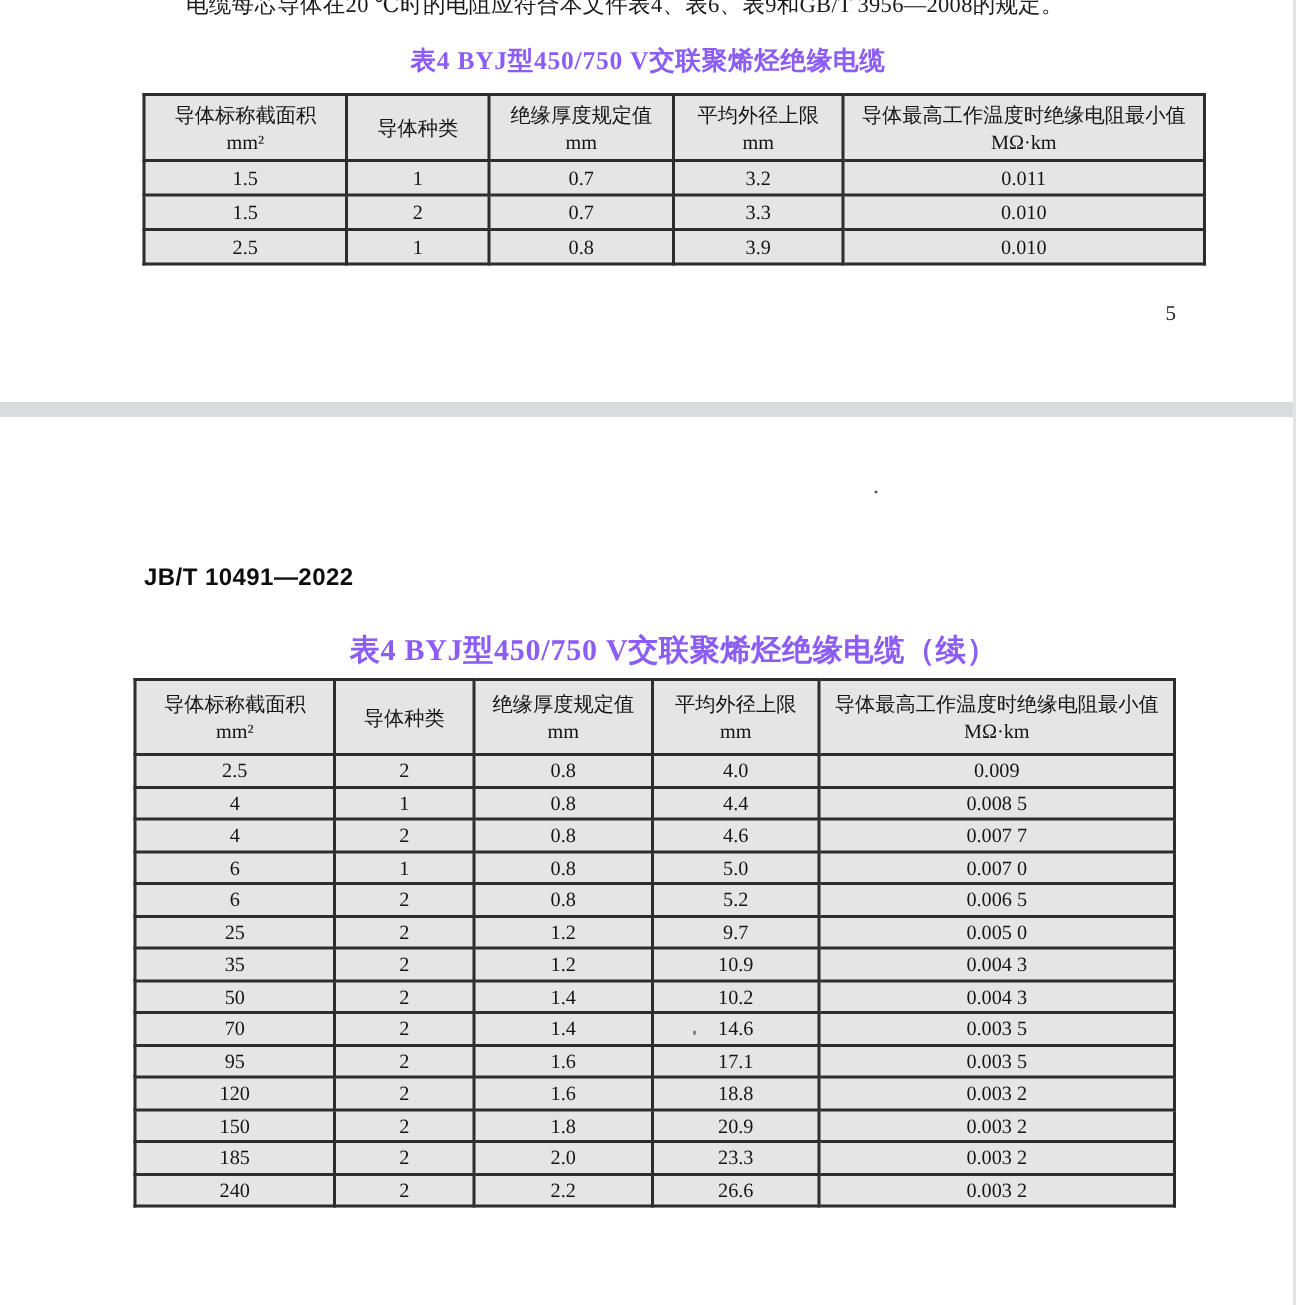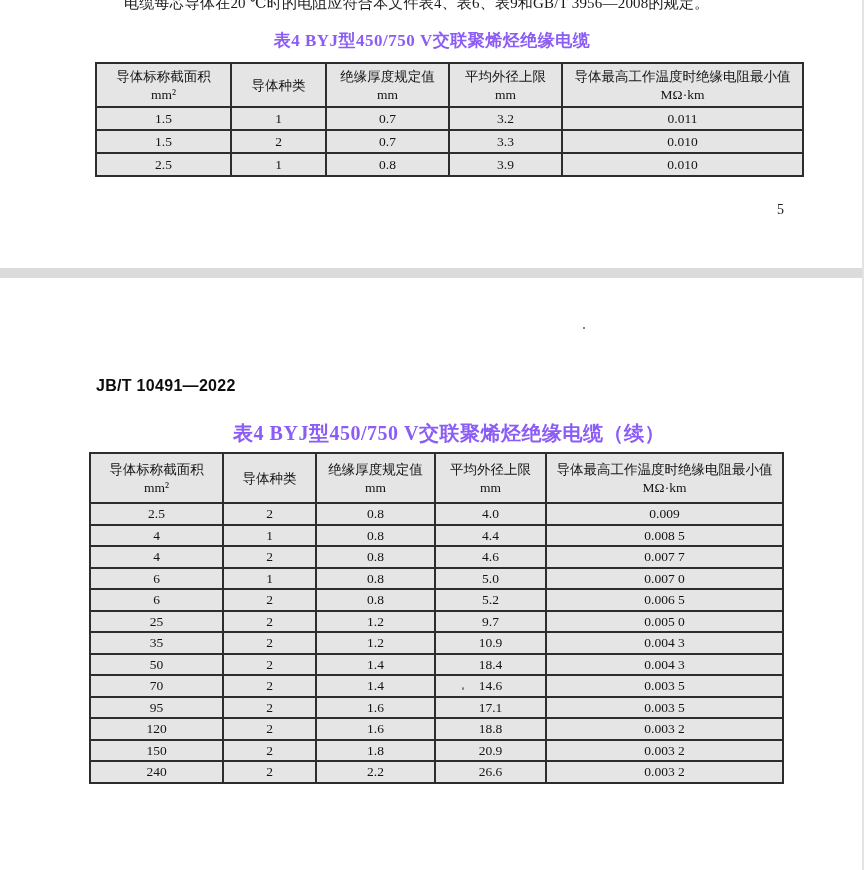--- a/index.html
+++ b/index.html
@@ -203,21 +203,21 @@
           <td>35</td>
           <td>2</td>
           <td>1.2</td>
           <td>10.9</td>
           <td>0.004 3</td>
         </tr>
         <tr>
           <td>50</td>
           <td>2</td>
           <td>1.4</td>
-          <td>18.4</td>
+          <td>10.2</td>
           <td>0.004 3</td>
         </tr>
         <tr>
           <td>70</td>
           <td>2</td>
           <td>1.4</td>
           <td>14.6</td>
           <td>0.003 5</td>
         </tr>
         <tr>
@@ -235,20 +235,27 @@
           <td>0.003 2</td>
         </tr>
         <tr>
           <td>150</td>
           <td>2</td>
           <td>1.8</td>
           <td>20.9</td>
           <td>0.003 2</td>
         </tr>
         <tr>
+          <td>185</td>
+          <td>2</td>
+          <td>2.0</td>
+          <td>23.3</td>
+          <td>0.003 2</td>
+        </tr>
+        <tr>
           <td>240</td>
           <td>2</td>
           <td>2.2</td>
           <td>26.6</td>
           <td>0.003 2</td>
         </tr>
       </tbody>
   </table>
 
   <div class="dot-artifact" id="dot2"></div>

